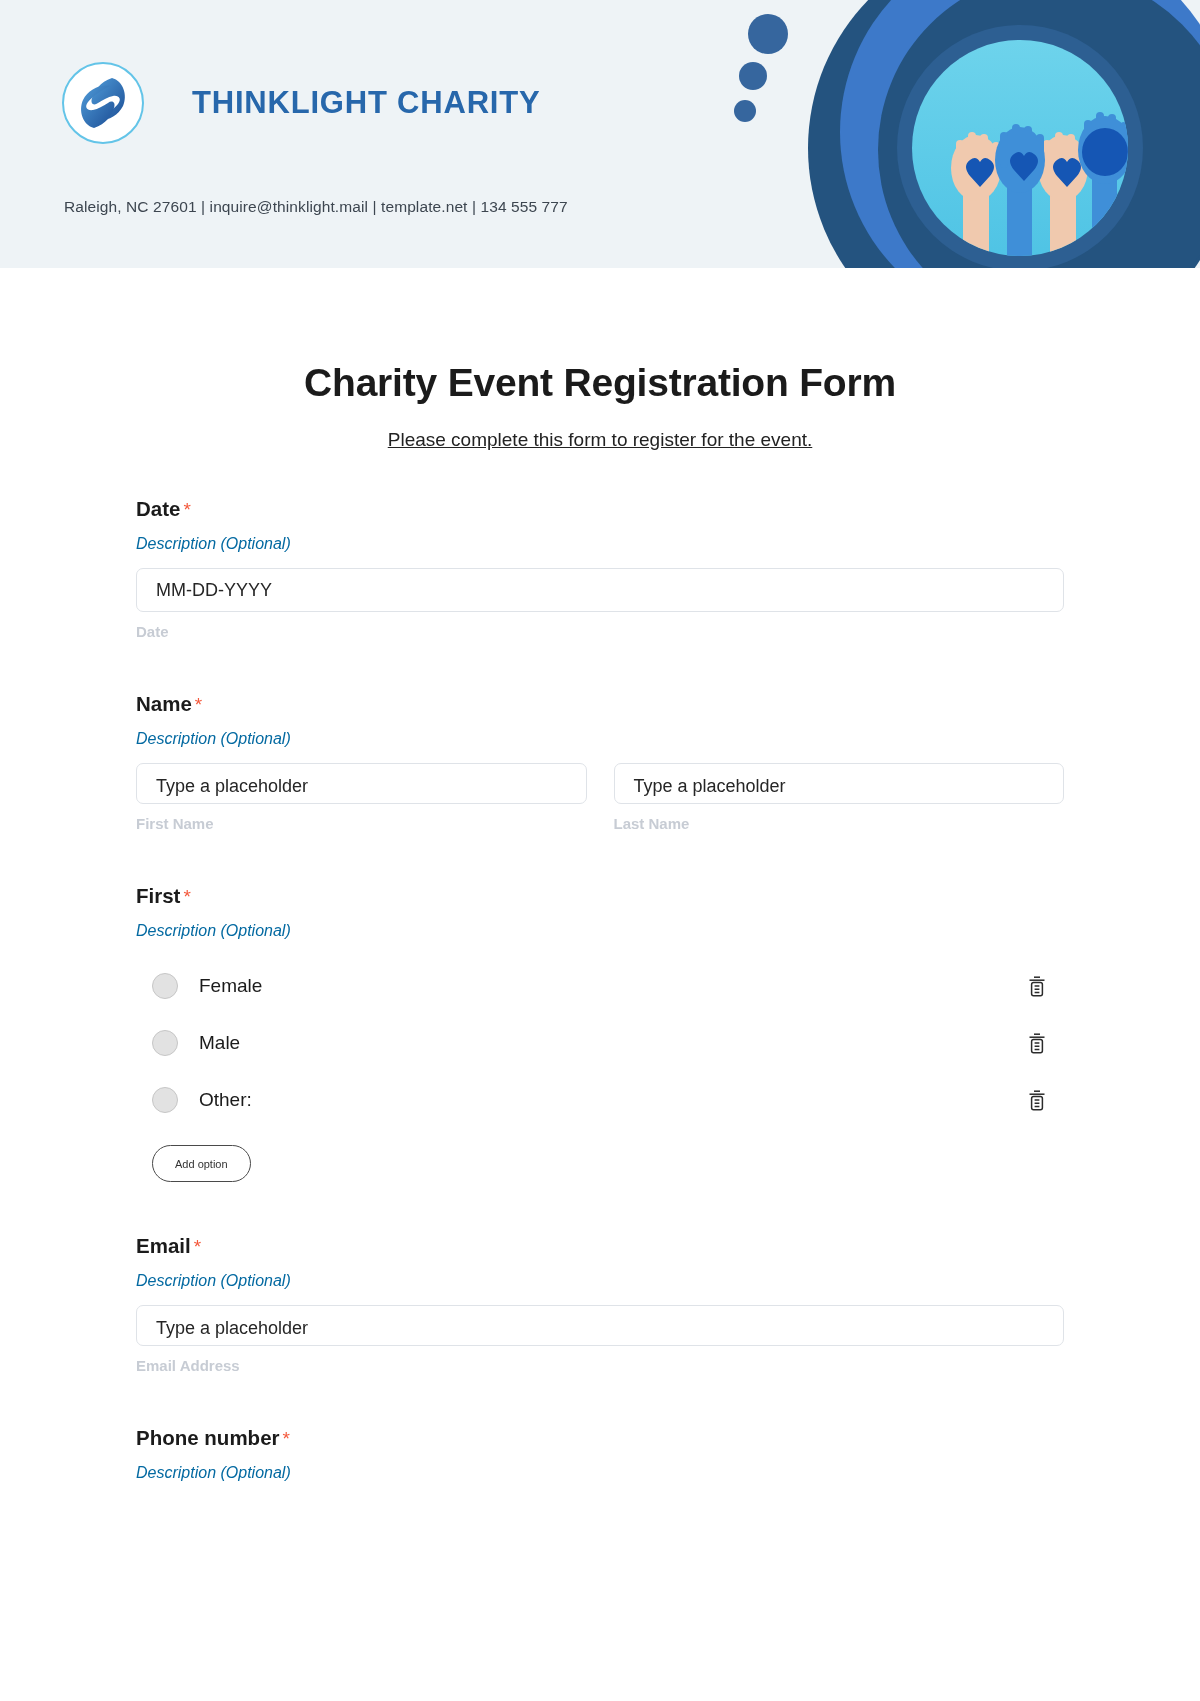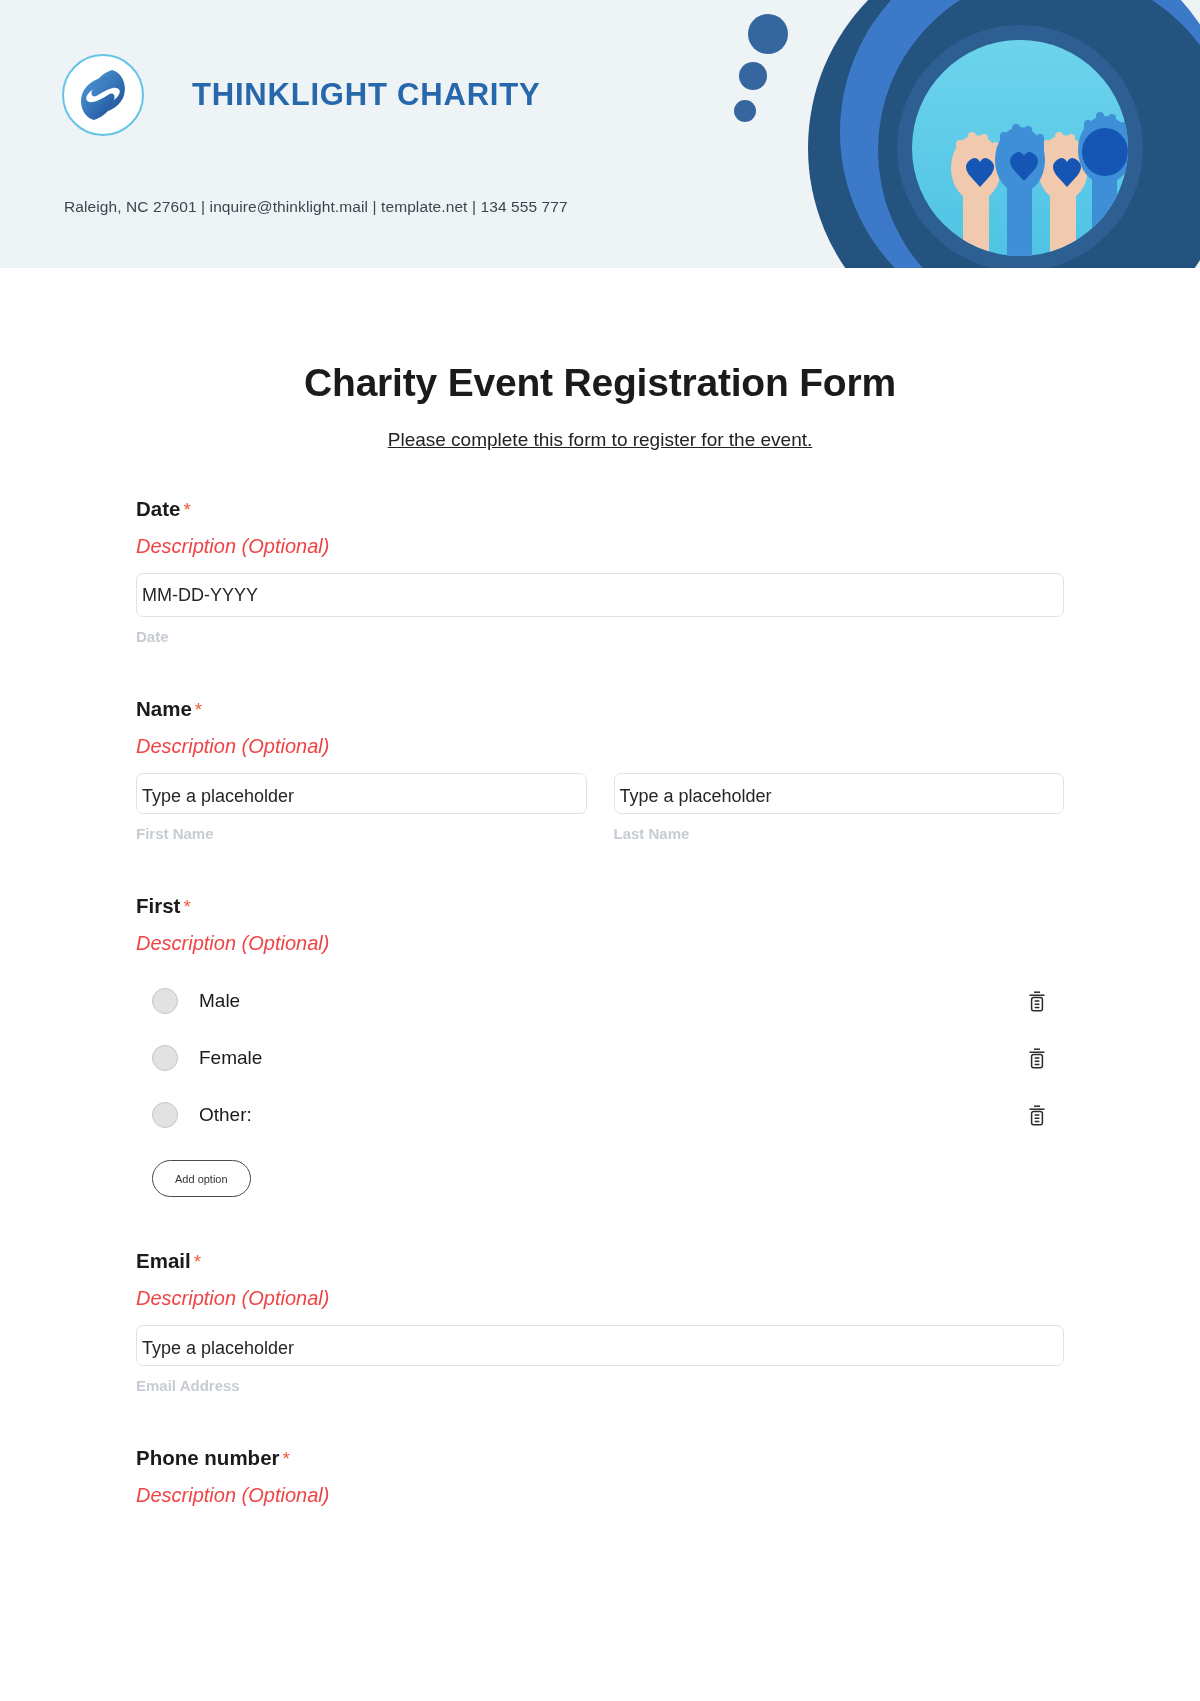--- a/index.html
+++ b/index.html
@@ -17,21 +17,21 @@
     position: relative;
     width: 1200px;
     height: 268px;
     background: #eef3f6;
     overflow: hidden;
   }
 
   .brand-row {
     position: absolute;
     left: 62px;
-    top: 54px;
+    top: 62px;
     display: flex;
     align-items: center;
     gap: 48px;
   }
 
   .logo-mark {
     width: 82px;
     height: 82px;
     border-radius: 50%;
     background: #ffffff;
@@ -101,34 +101,34 @@
   .field + .field { margin-top: 52px; }
 
   .field-label {
     font-size: 20.5px;
     font-weight: bold;
     color: #1b1b1b;
   }
   .req { color: #f4593c; font-weight: normal; margin-left: 3px; font-size: 19px; }
 
   .field-desc {
-    font-size: 20px;
+    font-size: 16px;
     font-style: italic;
-    color: #ef4444;
+    color: #0369a1;
     margin-top: 14px;
   }
 
   .input-box {
     height: 44px;
     border: 1px solid #dfe3e8;
     border-radius: 7px;
     background: #fff;
     display: flex;
     align-items: center;
-    padding: 0 5px;
+    padding: 0 19px;
     margin-top: 15px;
     font-size: 18px;
     color: #262626;
     overflow: hidden;
   }
   .input-box.clip { height: 41px; align-items: flex-start; padding-top: 12px; }
 
   .sub-label {
     font-size: 15px;
     font-weight: bold;
@@ -319,35 +319,35 @@
 
     <div class="field">
       <div class="field-label">
         <span>First</span><span class="req">*</span>
       </div>
       <div class="field-desc">Description (Optional)</div>
 
       <div class="options">
         <div class="option-row">
           <span class="radio"></span>
-          <span class="option-label">Male</span>
+          <span class="option-label">Female</span>
           <span class="trash">
             <svg width="22" height="24" viewBox="0 0 22 24">
                 <g fill="none" stroke="#2b2b2b" stroke-width="1.5">
                   <path d="M8 3.2h6"></path>
                   <path d="M3.5 6.2h15"></path>
                   <rect x="5.6" y="8.4" width="10.8" height="13.4" rx="2"></rect>
                   <path d="M8.6 12h4.8M8.6 15.3h4.8M8.6 18.6h4.8"></path>
                 </g>
               </svg>
           </span>
         </div>
         <div class="option-row">
           <span class="radio"></span>
-          <span class="option-label">Female</span>
+          <span class="option-label">Male</span>
           <span class="trash">
             <svg width="22" height="24" viewBox="0 0 22 24">
                 <g fill="none" stroke="#2b2b2b" stroke-width="1.5">
                   <path d="M8 3.2h6"></path>
                   <path d="M3.5 6.2h15"></path>
                   <rect x="5.6" y="8.4" width="10.8" height="13.4" rx="2"></rect>
                   <path d="M8.6 12h4.8M8.6 15.3h4.8M8.6 18.6h4.8"></path>
                 </g>
               </svg>
           </span>

